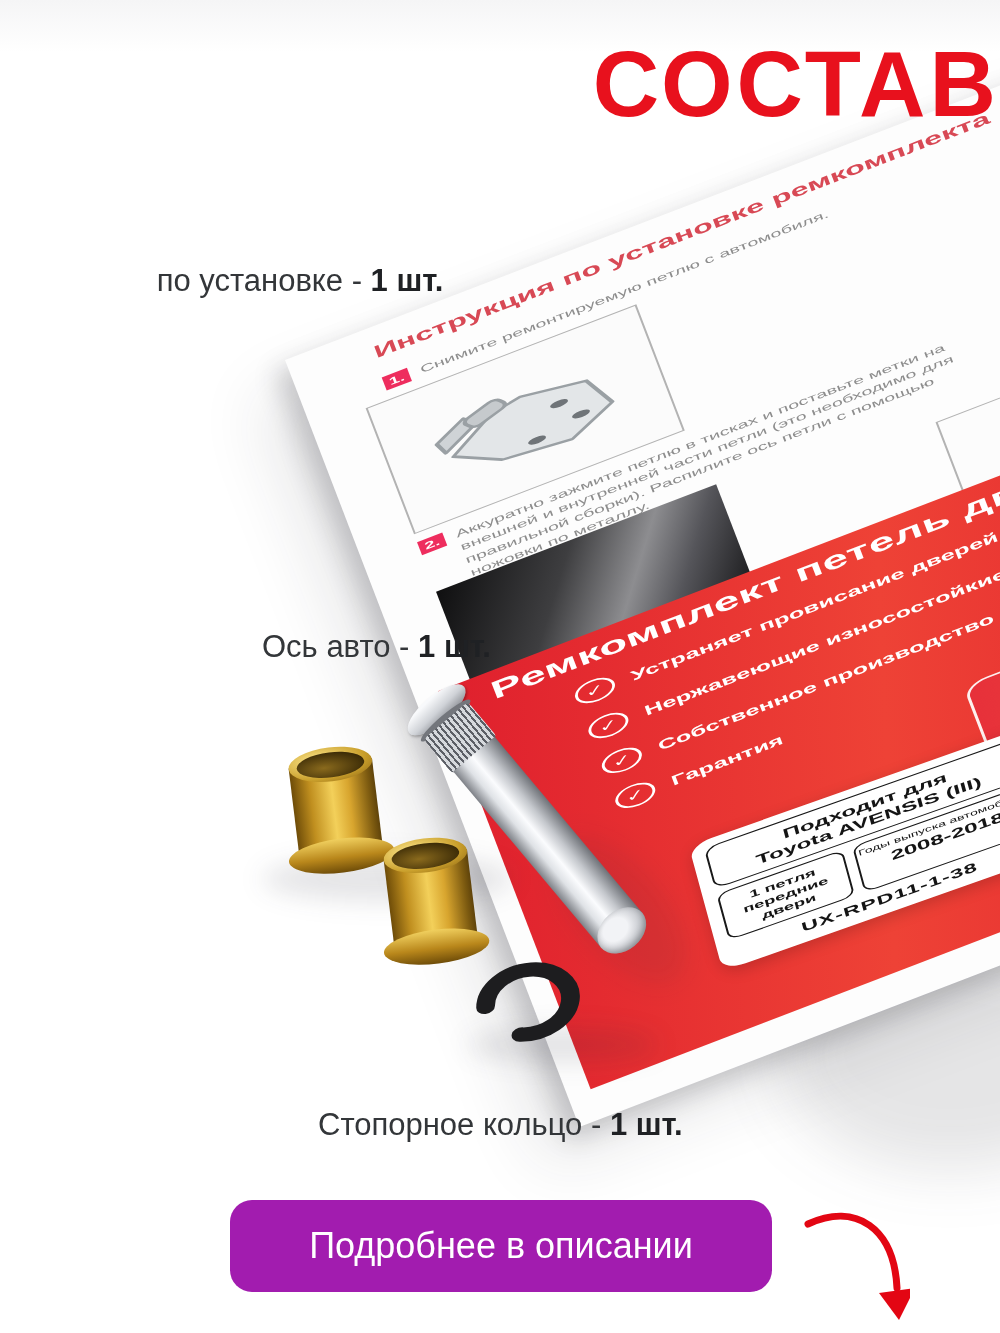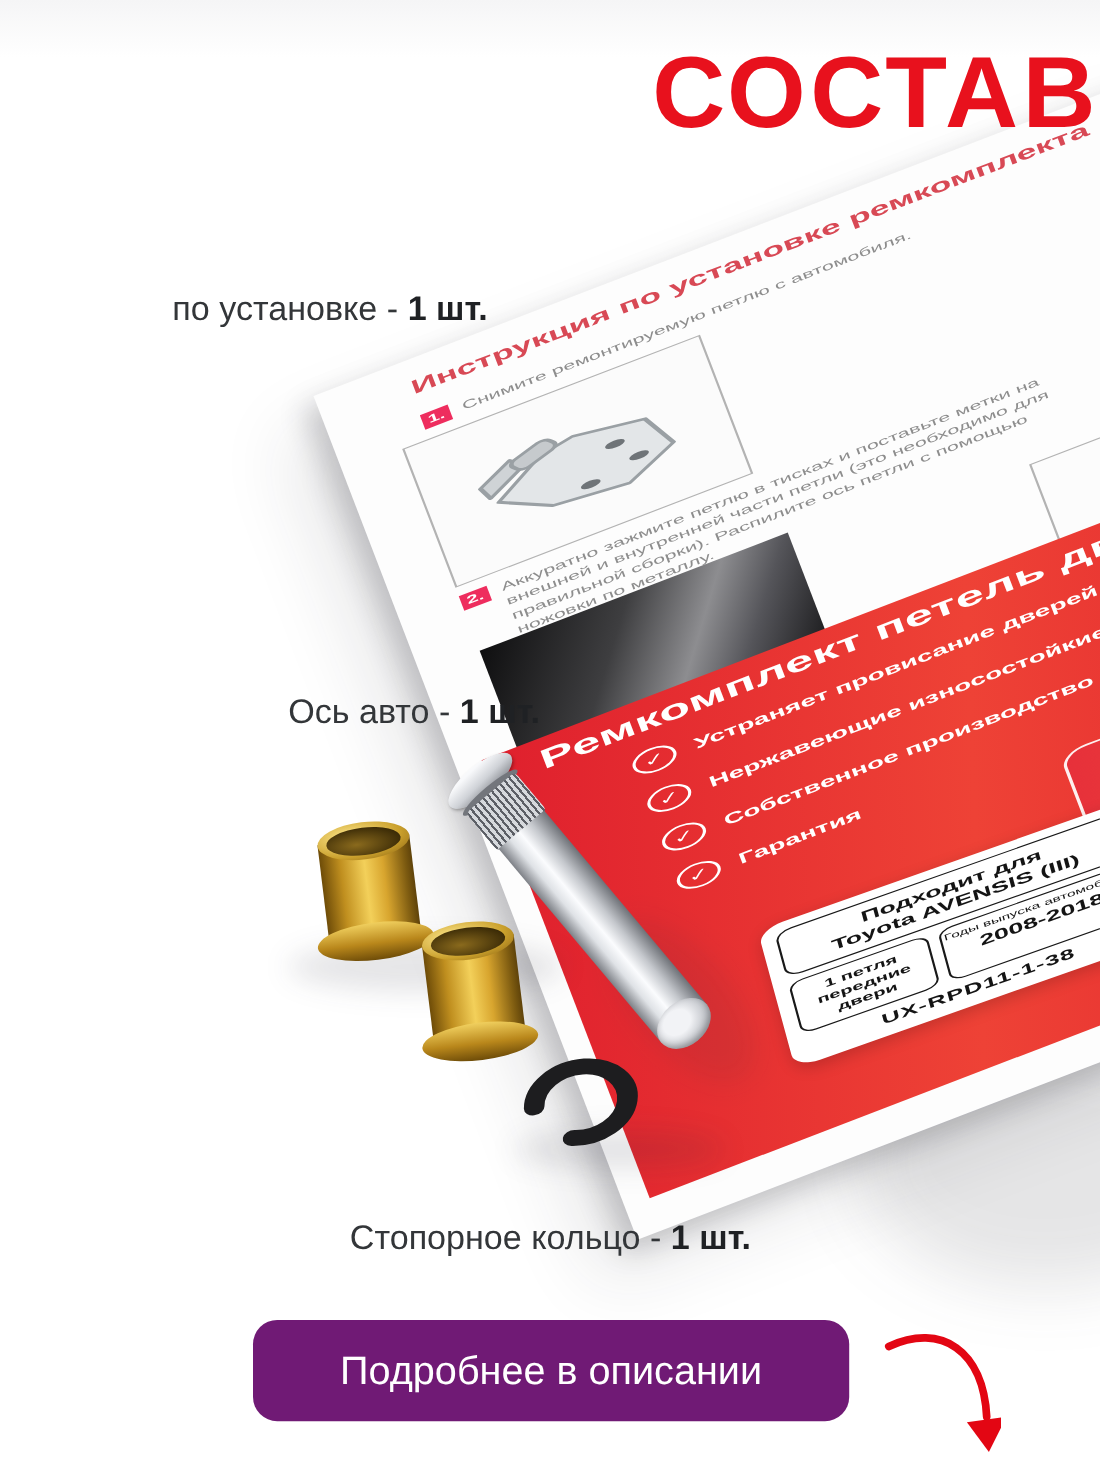--- a/index.html
+++ b/index.html
@@ -96,21 +96,21 @@
   .eclip{position:absolute; left:428px; top:938px; z-index:4;}
 
   .blob{position:absolute; border-radius:50%; background:rgba(45,45,55,.12); filter:blur(12px); z-index:2;}
   .blob-bushings{left:262px; top:856px; width:250px; height:46px;}
   .blob-clip{left:468px; top:1028px; width:190px; height:34px;}
   .blob-pin{left:575px; top:820px; width:90px; height:180px; transform:rotate(-40deg); background:rgba(45,45,55,.09);}
   .blob-paper{left:780px; top:940px; width:340px; height:230px; filter:blur(30px); background:rgba(55,55,65,.13); z-index:0;}
 
   
   .cta{position:absolute; left:230px; top:1200px; width:542px; height:92px; border-radius:22px;
-       background:#701a75; color:#fff; font-size:36px; display:flex; align-items:center; justify-content:center;
+       background:#a21caf; color:#fff; font-size:36px; display:flex; align-items:center; justify-content:center;
        z-index:6; cursor:pointer; border:none;}
   .cta-arrow{position:absolute; left:798px; top:1198px; z-index:6;}
 </style>
 </head>
 <body>
 
 <div class="stage">
 
   <div class="headline">
     <div class="t1">СОСТАВ</div>

